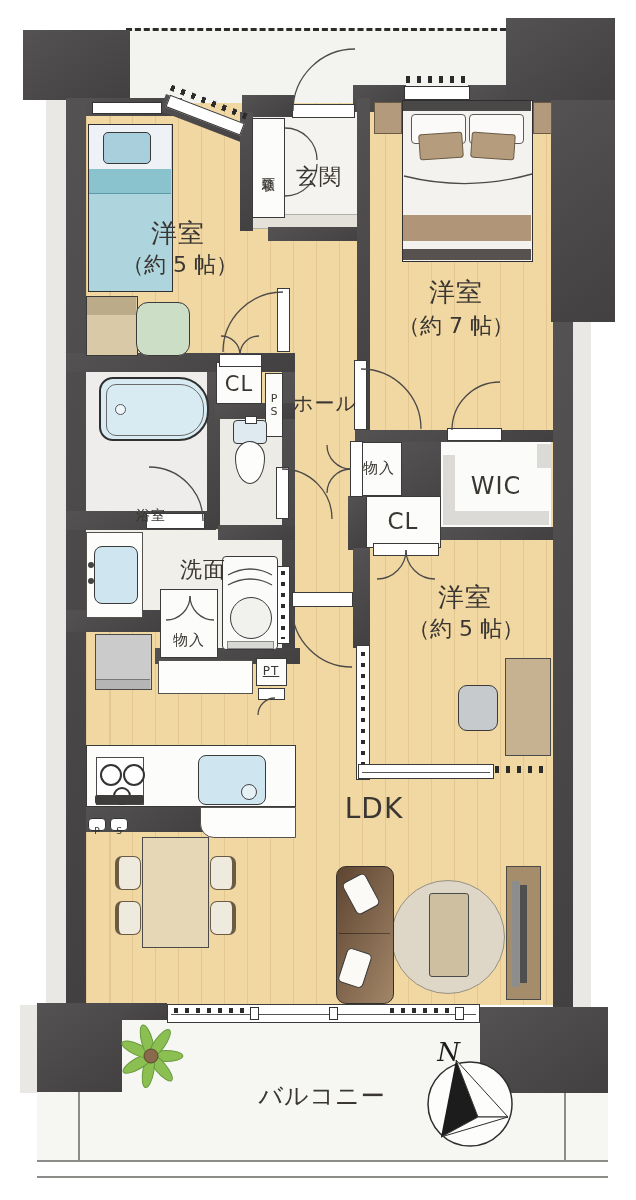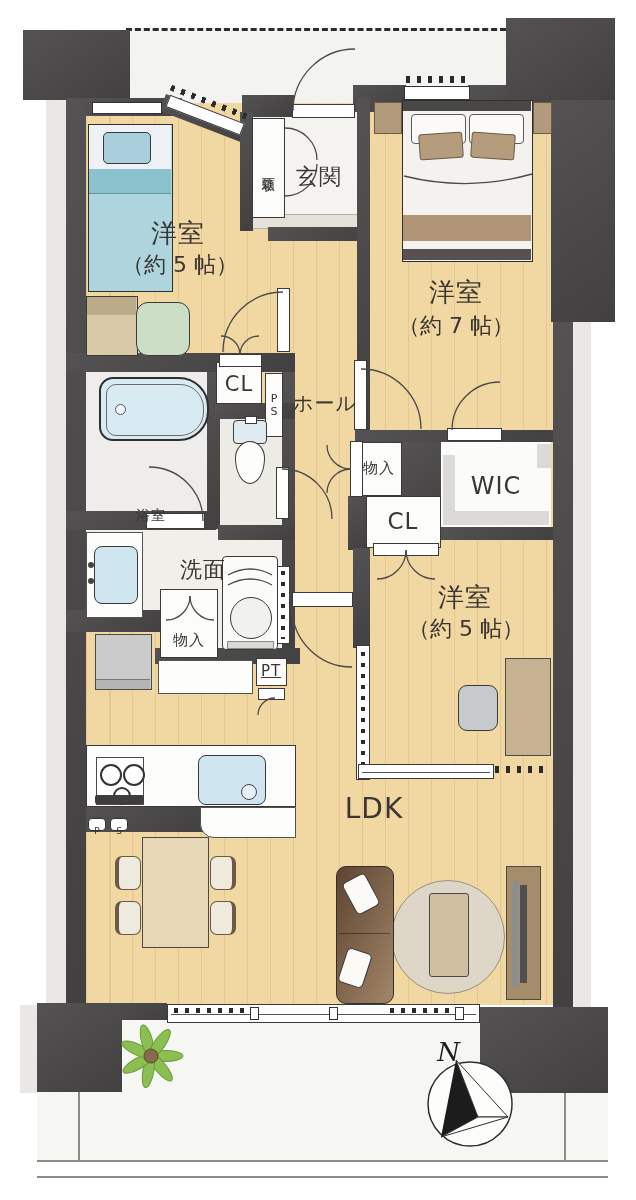--- a/index.html
+++ b/index.html
@@ -101,21 +101,21 @@
   <div class="lbl vtext" style="left:274px;top:405px;font-size:11px;">PS</div>
   <div class="box" style="left:357px;top:442px;width:45px;height:54px;"></div>
   <div class="lbl" style="left:379px;top:468px;font-size:15px;">物入</div>
   <div class="box" style="left:366px;top:496px;width:75px;height:52px;"></div>
   <div class="lbl" style="left:403px;top:521px;font-size:23px;">CL</div>
   <div class="lbl" style="left:496px;top:486px;font-size:24px;">WIC</div>
   <div class="box" style="left:160px;top:589px;width:58px;height:69px;"></div>
   <div class="lbl" style="left:189px;top:640px;font-size:15px;">物入</div>
   <div class="thinbox" style="left:158px;top:660px;width:95px;height:34px;"></div>
   <div class="box" style="left:256px;top:658px;width:31px;height:28px;"></div>
-  <div class="lbl" style="left:271px;top:671px;font-size:15px;text-decoration:underline;">PT</div>
+  <div class="lbl" style="left:271px;top:671px;font-size:12px;text-decoration:underline;">PT</div>
   <div class="dbar" style="left:258px;top:688px;width:27px;height:12px;"></div>
 
   <div class="abs" style="left:99px;top:377px;width:110px;height:64px;background:#d8ebf3;border:2px solid #2f2f2f;border-radius:14px 30px 30px 14px;box-sizing:border-box;">
     <div class="abs" style="left:5px;top:5px;width:96px;height:50px;border:1px solid #6a6a6a;border-radius:10px 24px 24px 10px;"></div>
     <div class="abs" style="left:14px;top:25px;width:9px;height:9px;border:1px solid #555;border-radius:50%;background:#eef6fa;"></div>
   </div>
   <div class="abs" style="left:233px;top:420px;width:34px;height:24px;background:#dfeaf0;border:1.5px solid #3a3a3a;border-radius:4px;box-sizing:border-box;"></div>
   <div class="abs" style="left:245px;top:416px;width:10px;height:6px;background:#fff;border:1px solid #3a3a3a;"></div>
   <div class="abs" style="left:235px;top:441px;width:30px;height:43px;background:#fdfdfc;border:1.5px solid #3a3a3a;border-radius:50% 50% 50% 50%/40% 40% 60% 60%;box-sizing:border-box;"></div>
   <div class="thinbox" style="left:86px;top:532px;width:57px;height:86px;"></div>
@@ -265,15 +265,16 @@
   <div class="lbl" style="left:180px;top:265px;font-size:22px;letter-spacing:0;">（約 5 帖）</div>
   <div class="lbl" style="left:319px;top:177px;font-size:22px;">玄関</div>
   <div class="lbl" style="left:456px;top:292px;font-size:26px;">洋室</div>
   <div class="lbl" style="left:456px;top:326px;font-size:22px;letter-spacing:0;">（約 7 帖）</div>
   <div class="lbl" style="left:325px;top:403px;font-size:20px;">ホール</div>
   <div class="lbl" style="left:151px;top:472px;font-size:14px;margin-top:44px;">浴室</div>
   <div class="lbl" style="left:203px;top:570px;font-size:22px;">洗面</div>
   <div class="lbl" style="left:465px;top:597px;font-size:26px;">洋室</div>
   <div class="lbl" style="left:466px;top:629px;font-size:22px;letter-spacing:0;">（約 5 帖）</div>
   <div class="lbl" style="left:374px;top:808px;font-size:28px;">LDK</div>
+  <div class="lbl" style="left:322px;top:1096px;font-size:24px;">バルコニー</div>
   <div class="lbl" style="left:449px;top:1052px;font-size:26px;font-family:'DejaVu Serif',serif;font-style:italic;color:#1c1c1c;">N</div>
 
 </div>
 
 </body></html>

